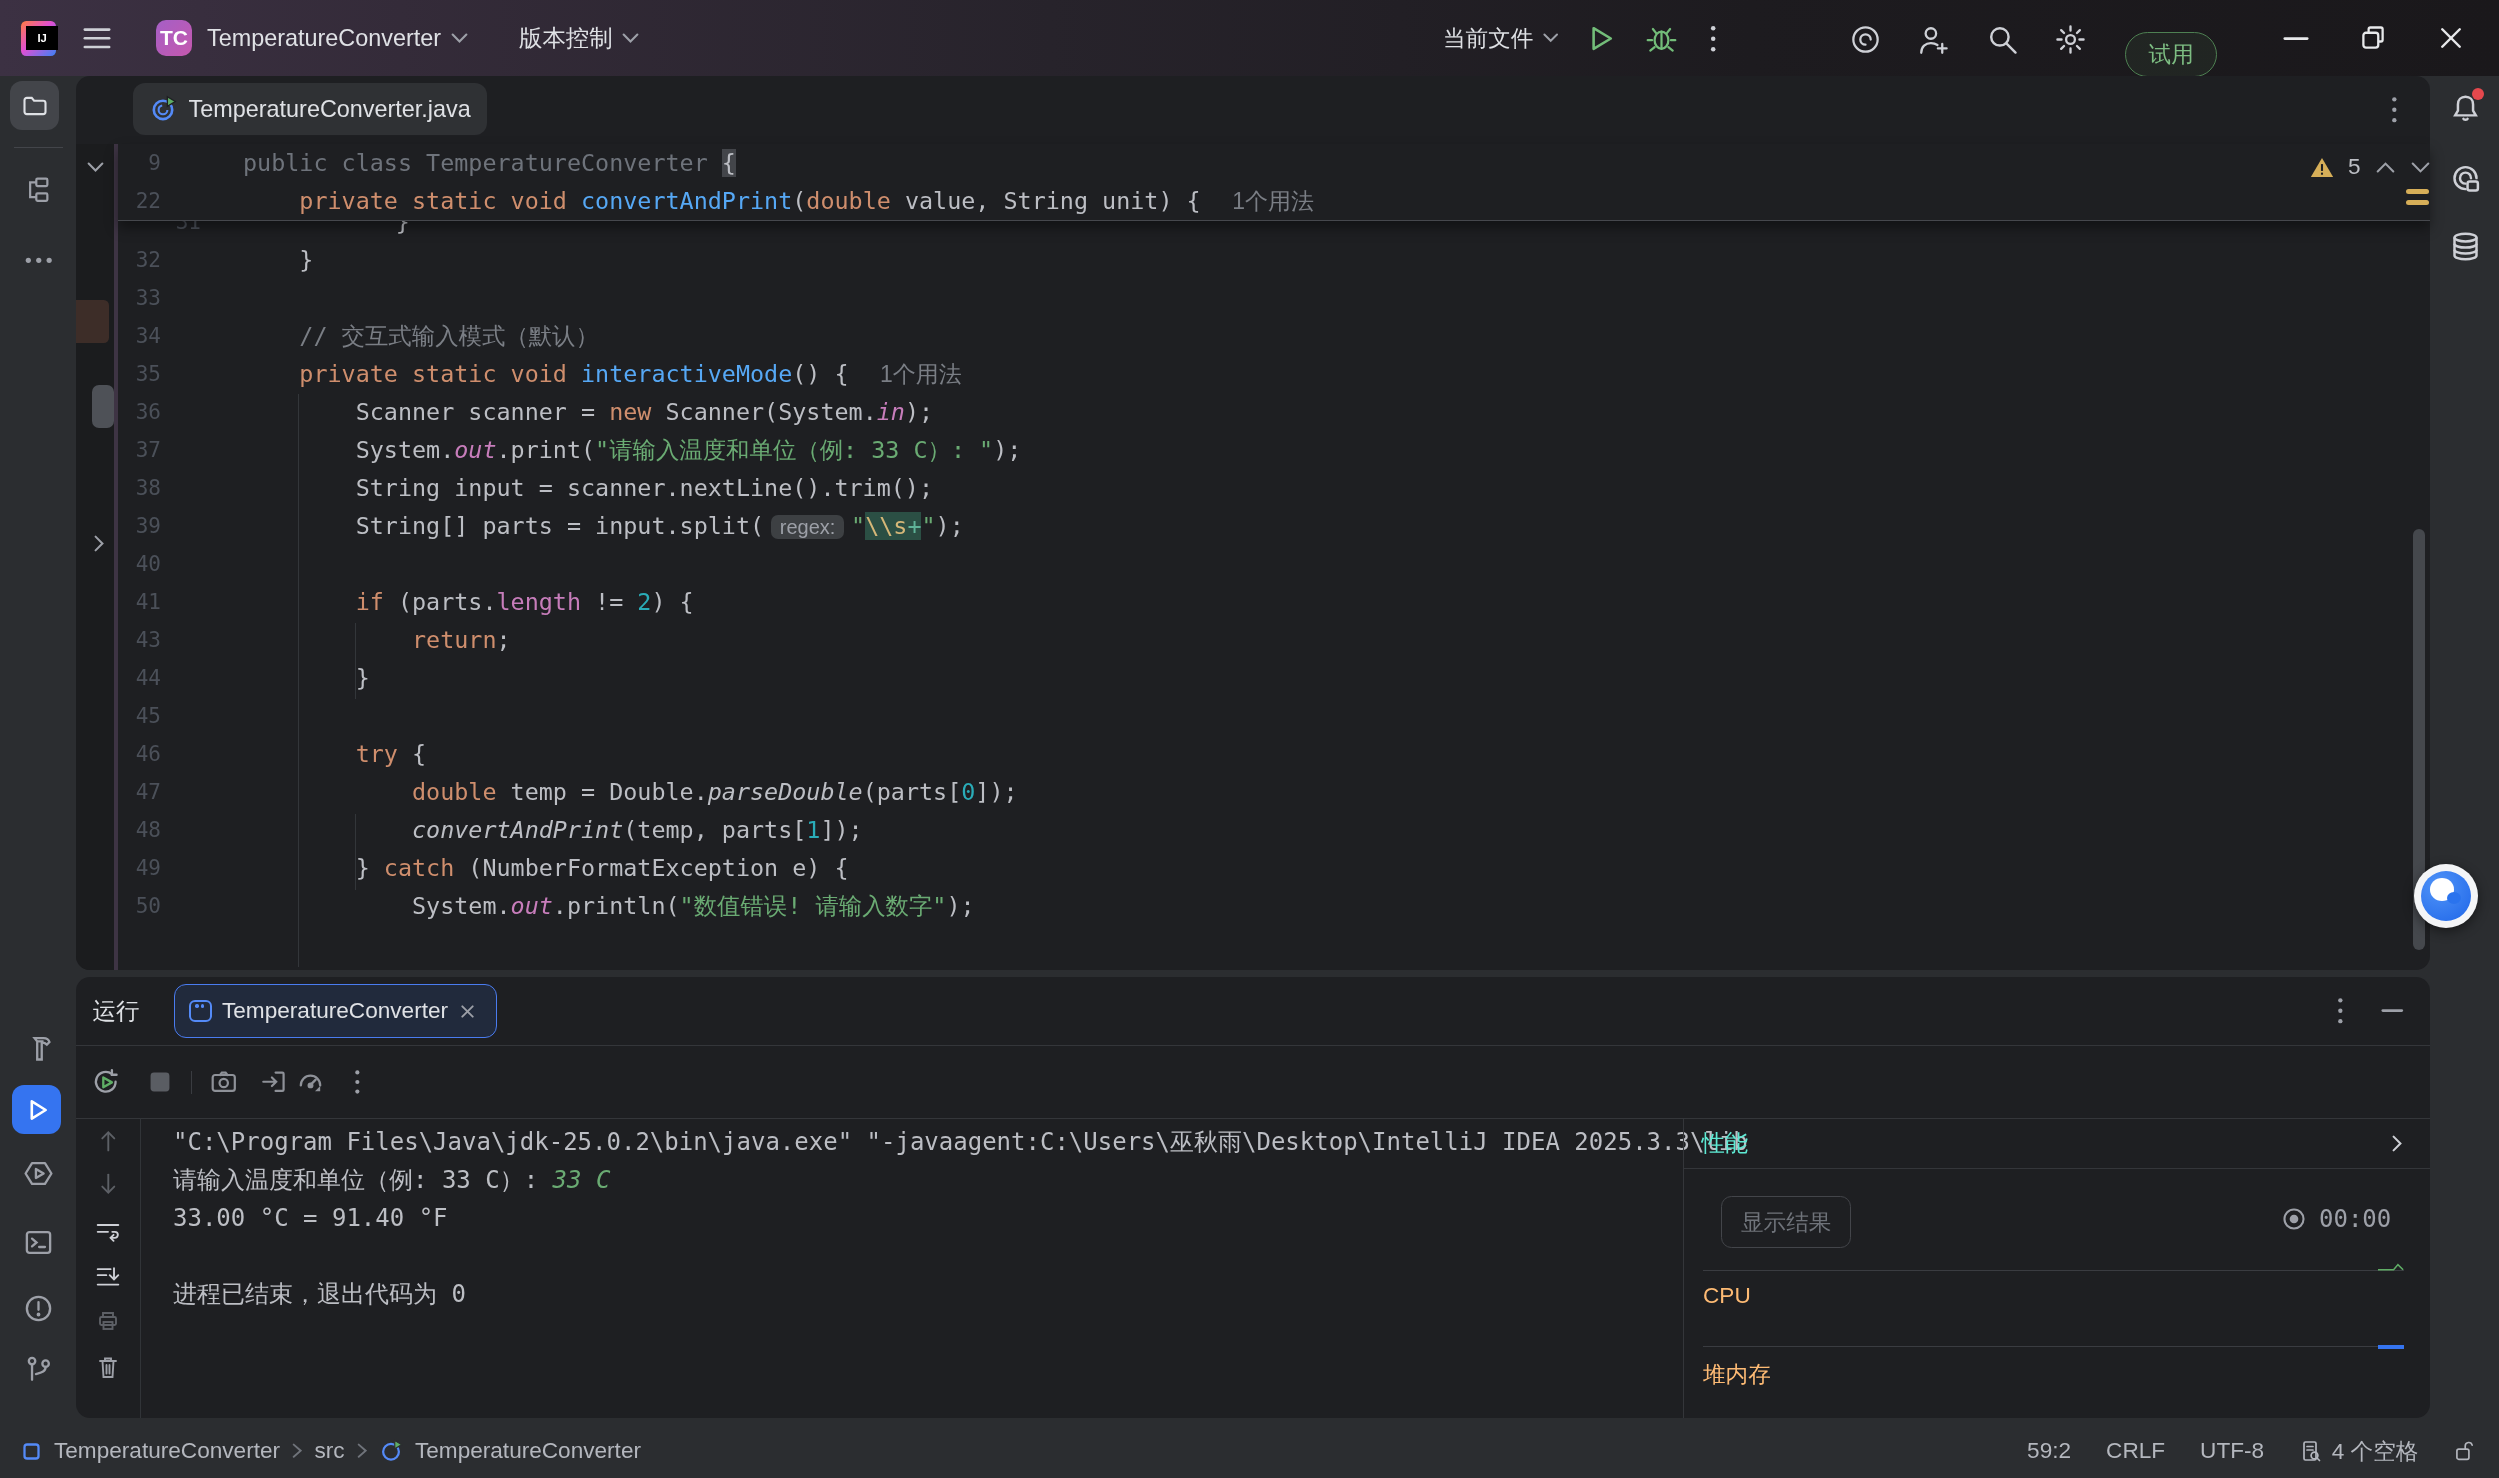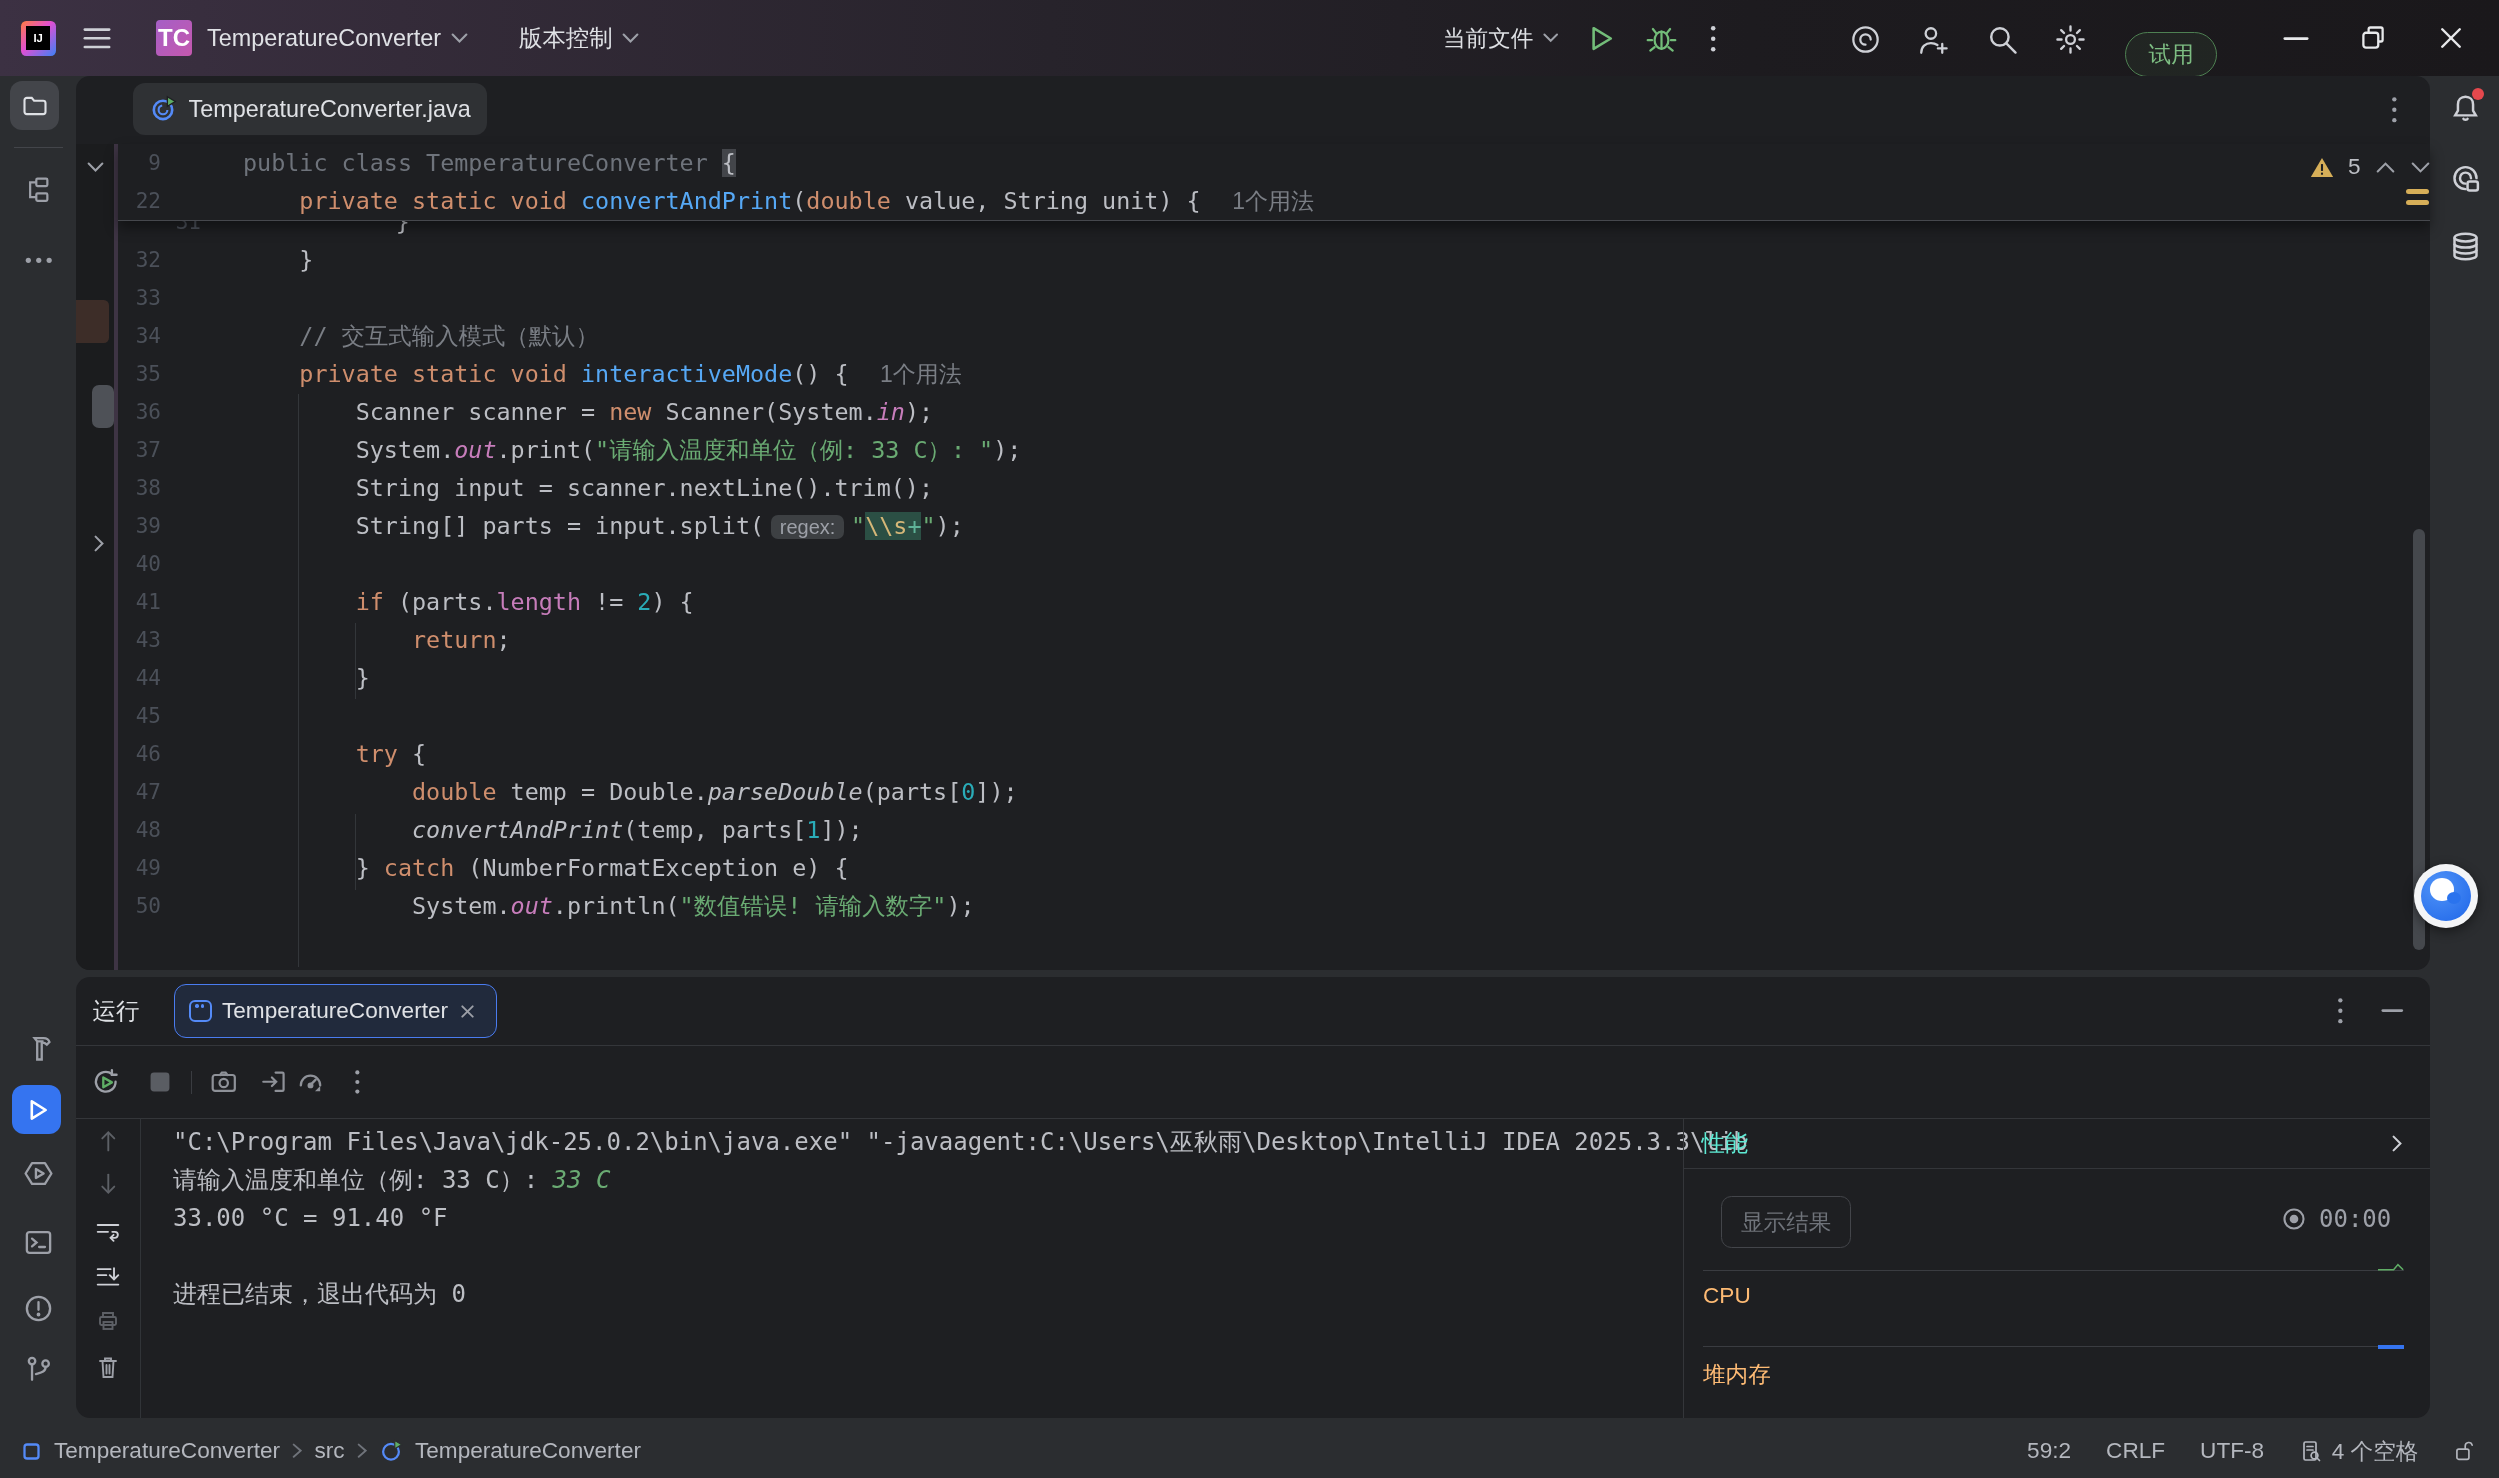--- a/index.html
+++ b/index.html
@@ -8,25 +8,25 @@
        -webkit-font-smoothing:antialiased;}
   .abs{position:absolute;}
   svg{display:block;}
 
   
   #titlebar{position:absolute;left:0;top:0;width:2500px;height:76px;
     background:linear-gradient(90deg,#3c3143 0%,#342b39 16%,#27232b 42%,#1d1b1f 70%,#1a181b 100%);
     display:flex;align-items:center;}
   #logo{position:absolute;left:21px;top:21px;width:35px;height:35px;border-radius:5.2px;
     background:linear-gradient(135deg,#ff7c3f 0%,#e14fd2 45%,#3b82f6 100%);}
-  #logo .inner{position:absolute;left:5.2px;top:5.2px;width:24px;height:24px;background:#000;
+  #logo .inner{position:absolute;left:5.2px;top:5.2px;width:32px;height:24px;background:#000;
     color:#fff;font-size:11.3px;font-weight:bold;display:flex;align-items:center;justify-content:center;}
-  #tc-chip{position:absolute;left:156px;top:20px;width:36px;height:36px;border-radius:4px;
+  #tc-chip{position:absolute;left:156px;top:20px;width:36px;height:36px;border-radius:10px;
     background:linear-gradient(135deg,#a55fc6 0%,#c558ae 100%);color:#fff;font-weight:bold;
-    font-size:24px;display:flex;align-items:center;justify-content:center;}
+    font-size:21px;display:flex;align-items:center;justify-content:center;}
   .tb-text{font-size:23.4px;color:#dfe1e5;}
   .tb-item{display:flex;align-items:center;gap:8.7px;}
   .trial{height:43px;padding:0 22.6px;border:1.7px solid #4e8052;border-radius:22.6px;color:#7dbd82;
     font-size:22.6px;display:flex;align-items:center;background:rgba(87,150,92,.10);}
 
   
   #left-stripe{position:absolute;left:0;top:76px;width:76px;height:1347px;}
   #right-stripe{position:absolute;left:2430px;top:76px;width:69px;height:1347px;}
   .stripe-chip{position:absolute;width:49px;height:49px;border-radius:12px;
     display:flex;align-items:center;justify-content:center;}

